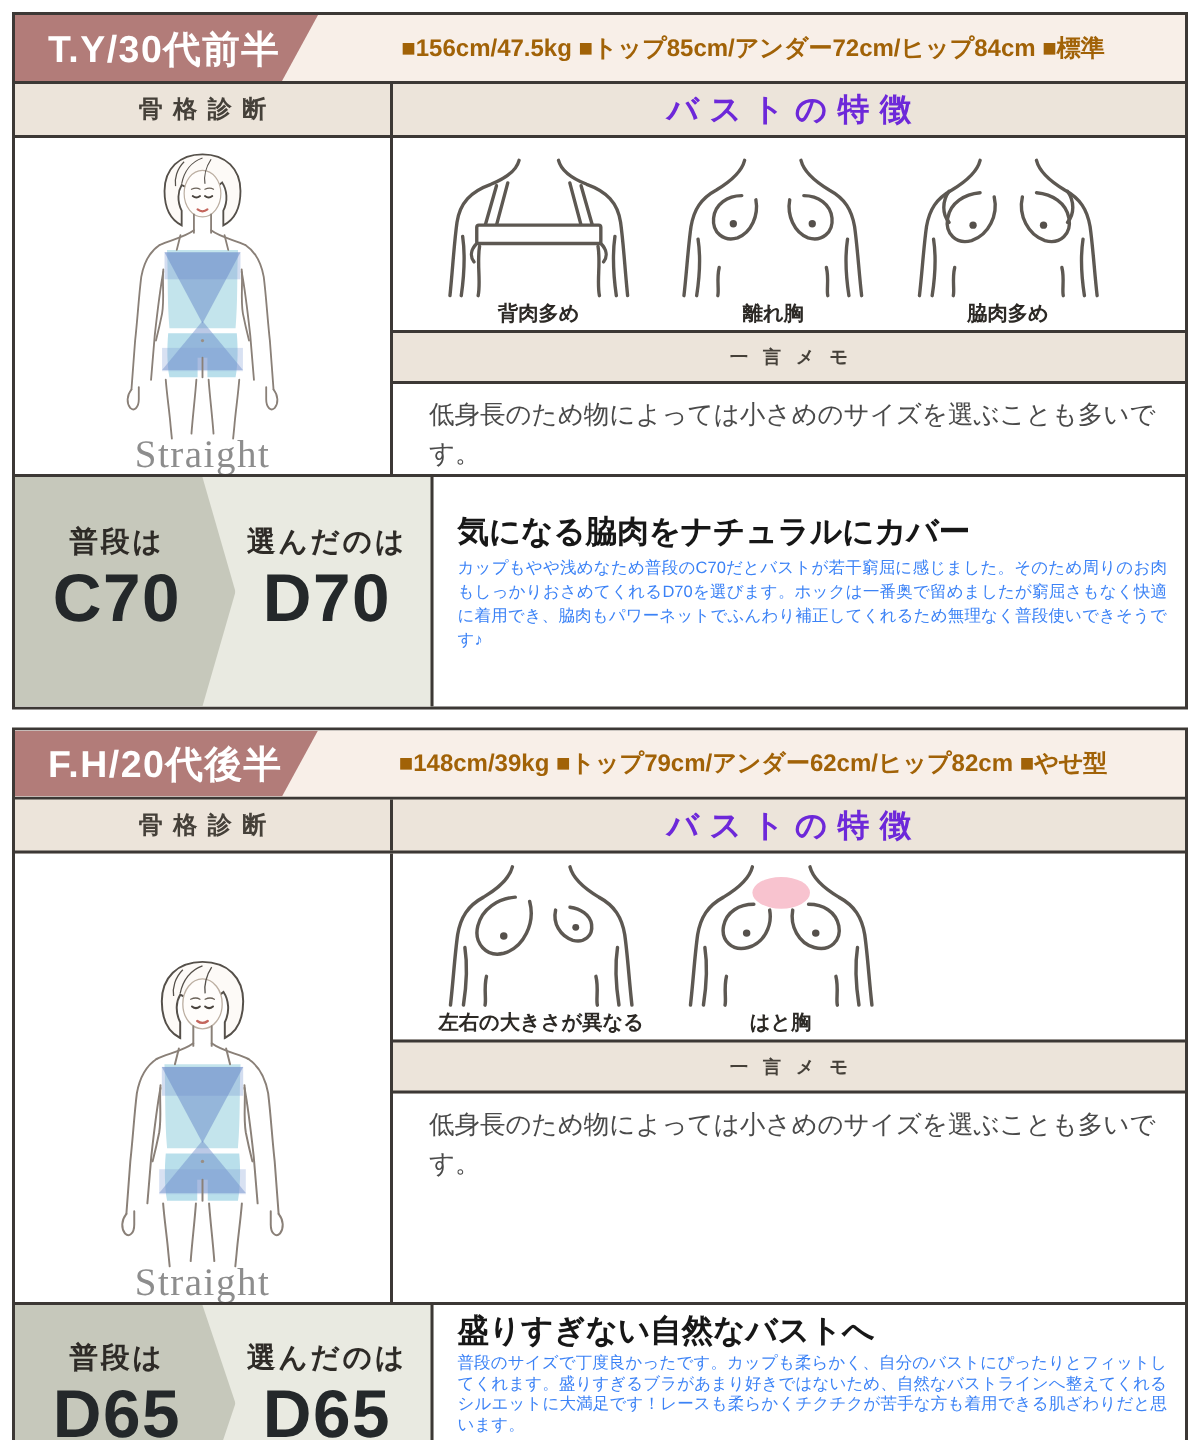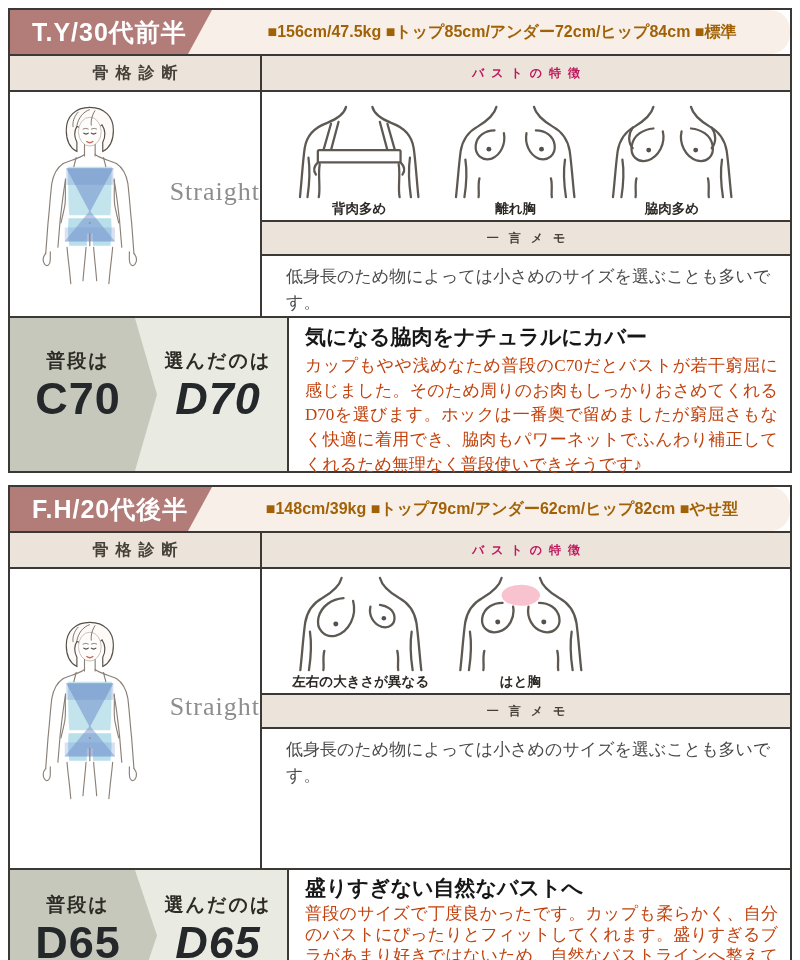--- a/index.html
+++ b/index.html
@@ -11,44 +11,44 @@
   *{box-sizing:border-box;}
   .section{
     position:absolute;left:8px;width:784px;
     border:2px solid #3c3835;background:#fff;
     display:flex;flex-direction:column;
   }
   #sec1{top:8px;height:465px;}
   #sec2{top:485px;height:518px;}
 
   
-  .hdr-bar{height:44px;background:#f8efe8;position:relative;flex:none;border-radius:20px;}
+  .hdr-bar{height:44px;background:#f8efe8;position:relative;flex:none;}
   .hdr-label{
     position:absolute;left:0;top:0;height:100%;width:202px;
     background:#b27c79;color:#fff;
     clip-path:polygon(0 0,100% 0,calc(100% - 24px) 100%,0 100%);
     display:flex;align-items:center;padding-left:22px;
     font-size:25px;font-weight:700;letter-spacing:1px;
   }
   .hdr-stats{
     position:absolute;left:206px;right:2px;top:0;height:100%;
     display:flex;align-items:center;justify-content:center;
     font-size:16px;font-weight:700;color:#a16207;white-space:nowrap;
   }
 
   
   .col-hdrs{height:38px;display:flex;border-top:2px solid #3c3835;border-bottom:2px solid #3c3835;background:#ece4da;flex:none;}
   .col-hdr-left{width:252px;border-right:2px solid #3c3835;display:flex;align-items:center;justify-content:center;
     font-size:16px;font-weight:700;letter-spacing:7px;text-indent:7px;color:#454039;}
   .col-hdr-right{flex:1;display:flex;align-items:center;justify-content:center;
-    font-size:12px;font-weight:700;letter-spacing:7px;text-indent:7px;color:#be185d;}
+    font-size:21px;font-weight:700;letter-spacing:7px;text-indent:7px;color:#6d28d9;}
 
   
   .content-row{flex:1;display:flex;min-height:0;}
-  .skeleton-col{width:252px;border-right:2px solid #3c3835;display:flex;flex-direction:row;align-items:center;justify-content:flex-end;padding-bottom:20px;overflow:hidden;}
+  .skeleton-col{width:252px;border-right:2px solid #3c3835;display:flex;flex-direction:column;align-items:center;justify-content:flex-end;padding-bottom:0;overflow:hidden;}
   .body-type{font-family:"Liberation Serif","DejaVu Serif",serif;font-size:26px;color:#8d8d8d;letter-spacing:1px;line-height:1;margin-top:-4px;}
   .bust-col{flex:1;display:flex;flex-direction:column;min-width:0;}
   .bust-figs{flex:none;display:flex;align-items:flex-end;padding:20px 0 2px 22px;gap:6px;}
   #sec1 .bust-figs{height:128px;}
   #sec2 .bust-figs{height:124px;border-radius:14px;}
   .bust-fig{display:flex;flex-direction:column;align-items:center;}
   #sec1 .bust-fig svg{height:94px;}
   #sec2 .bust-fig svg{height:96px;}
   .bust-label{font-size:13.5px;font-weight:700;color:#2c2925;margin-top:1px;white-space:nowrap;}
   .memo-hdr{height:36px;flex:none;background:#ece4da;border-top:2px solid #3c3835;border-bottom:2px solid #3c3835;
@@ -61,31 +61,31 @@
   #sec1 .bottom-row{height:155px;}
   #sec2 .bottom-row{height:133px;}
   .size-block{width:279px;flex:none;border-right:2px solid #3c3835;position:relative;background:#e9eae1;overflow:hidden;}
   .size-chevron{position:absolute;left:0;top:0;bottom:0;width:147px;background:#c6c8bb;
     clip-path:polygon(0 0,85% 0,100% 50%,85% 100%,0 100%);}
   .size-label{position:absolute;width:124px;text-align:center;font-size:19px;font-weight:700;color:#2e2b27;letter-spacing:2px;}
   .size-value{position:absolute;width:132px;text-align:center;font-size:45px;font-weight:700;color:#24282a;letter-spacing:1px;line-height:1;}
   .usual-label{left:6px;}
   .usual-value{left:2px;}
   .chosen-label{left:146px;}
-  .chosen-value{left:142px;font-style:italic;}
+  .chosen-value{left:142px;}
   #sec1 .size-label{top:30px;}
   #sec1 .size-value{top:58px;}
   #sec2 .size-label{top:22px;}
   #sec2 .size-value{top:50px;}
 
-  .review{flex:1;min-width:0;padding:6px 12px 0 16px;}
+  .review{flex:1;min-width:0;padding:24px 12px 0 16px;}
   #sec2 .review{padding-top:5px;}
   .review-title{font-size:21px;font-weight:700;color:#171717;margin:0 0 5px 0;line-height:1.2;}
   #sec2 .review-title{margin-bottom:3px;}
-  .review-body{font-size:17px;color:#c2410c;line-height:1.45;text-align:justify;font-family:Liberation Serif, serif;}
+  .review-body{font-size:11px;color:#3b82f6;line-height:1.45;text-align:justify;}
   #sec2 .review-body{line-height:1.24;}
 
   .figline{fill:none;stroke:#5d5852;stroke-width:2.4;stroke-linecap:round;}
   .dot{fill:#55504b;}
 </style>
 </head>
 <body>
 
 <svg width="0" height="0" style="position:absolute" aria-hidden="true">
   <defs>

